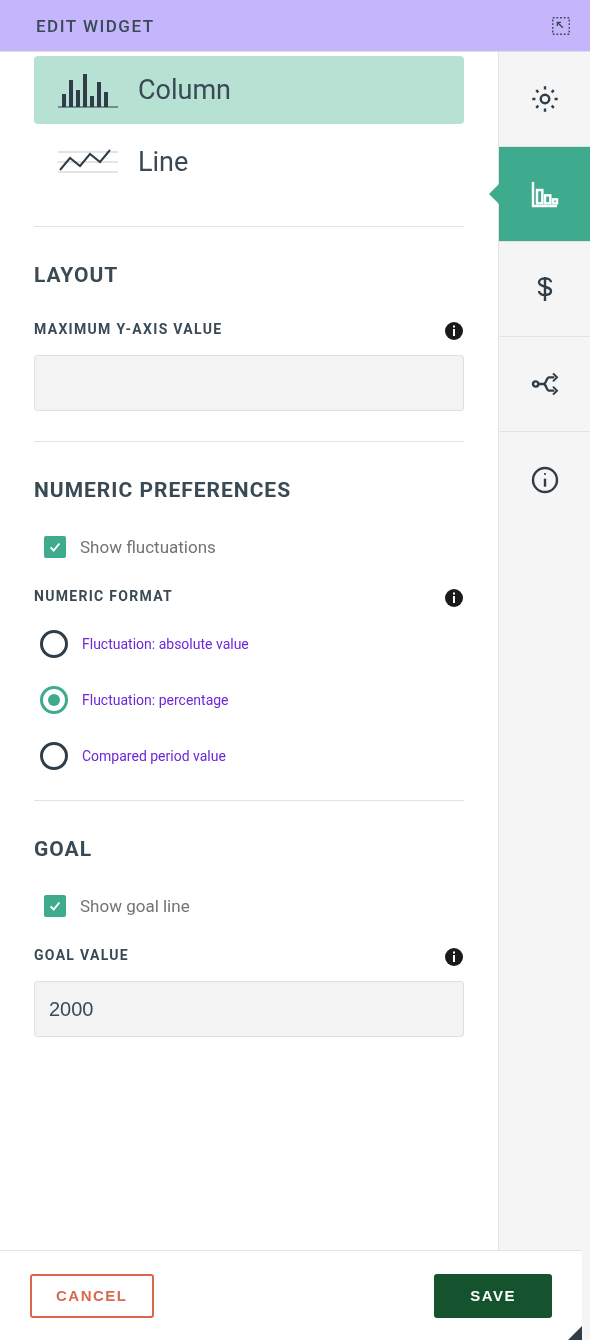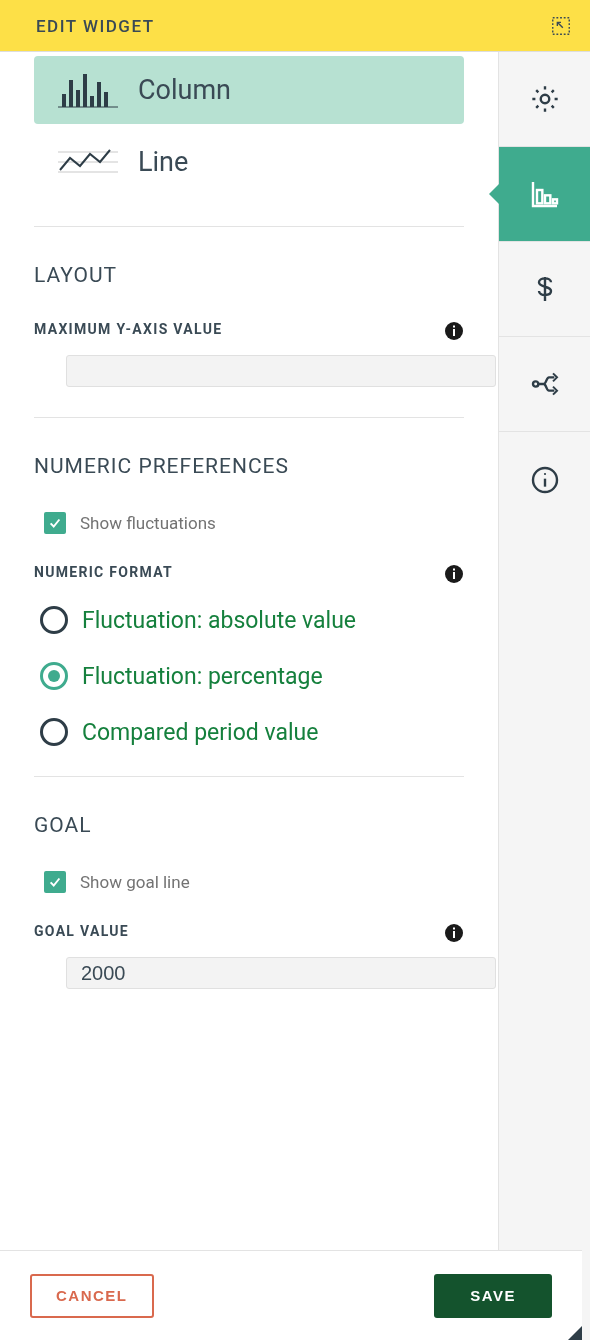--- a/index.html
+++ b/index.html
@@ -10,21 +10,21 @@
     body {
       font-family: -apple-system, BlinkMacSystemFont, "Segoe UI", Roboto, Helvetica, Arial, sans-serif;
       background: #f5f5f5;
       width: 590px;
       height: 1340px;
       position: relative;
       overflow: hidden;
     }
     .header {
       height: 52px;
-      background: #fde047;
+      background: #c4b5fd;
       border-bottom: 1px solid #ddd;
       display: flex;
       align-items: center;
       justify-content: space-between;
       padding: 0 18px 0 36px;
     }
     .header-title {
       font-size: 17px;
       letter-spacing: 1.5px;
       color: #3a4a55;
@@ -77,21 +77,21 @@
       font-size: 27px;
       color: #3a4a55;
     }
     .divider {
       height: 1px;
       background: #e3e3e3;
       margin: 30px 0 36px 0;
     }
     .section-title {
       font-size: 21px;
-      font-weight: 400;
+      font-weight: 700;
       letter-spacing: 1px;
       color: #3a4a55;
       margin-bottom: 34px;
     }
     .field-label-row {
       display: flex;
       align-items: flex-start;
       justify-content: space-between;
       margin-bottom: 14px;
     }
@@ -102,29 +102,28 @@
       color: #3a4a55;
     }
     .info-icon {
       width: 20px;
       height: 20px;
       color: #1a1a1a;
       flex-shrink: 0;
     }
     .text-input {
       width: 100%;
-      height: 32px;
+      height: 56px;
       background: #f3f3f3;
       border: 1px solid #e0e0e0;
       border-radius: 3px;
       padding: 12px 14px;
       font-size: 20px;
       color: #3a4a55;
       outline: none;
-      margin-left: 32px;
     }
     .checkbox-row {
       display: flex;
       align-items: center;
       gap: 14px;
       margin-bottom: 30px;
       margin-left: 10px;
     }
     .checkbox {
       width: 22px;
@@ -170,22 +169,22 @@
       width: 12px;
       height: 12px;
       background: #3fab8e;
       border-radius: 50%;
       display: none;
     }
     .radio-outer.selected .radio-inner {
       display: block;
     }
     .radio-label {
-      font-size: 23px;
-      color: #15803d;
+      font-size: 14px;
+      color: #6d28d9;
     }
     .right-nav {
       width: 92px;
       background: #f5f5f5;
       border-left: 1px solid #e3e3e3;
       display: flex;
       flex-direction: column;
     }
     .nav-tab {
       height: 95px;

